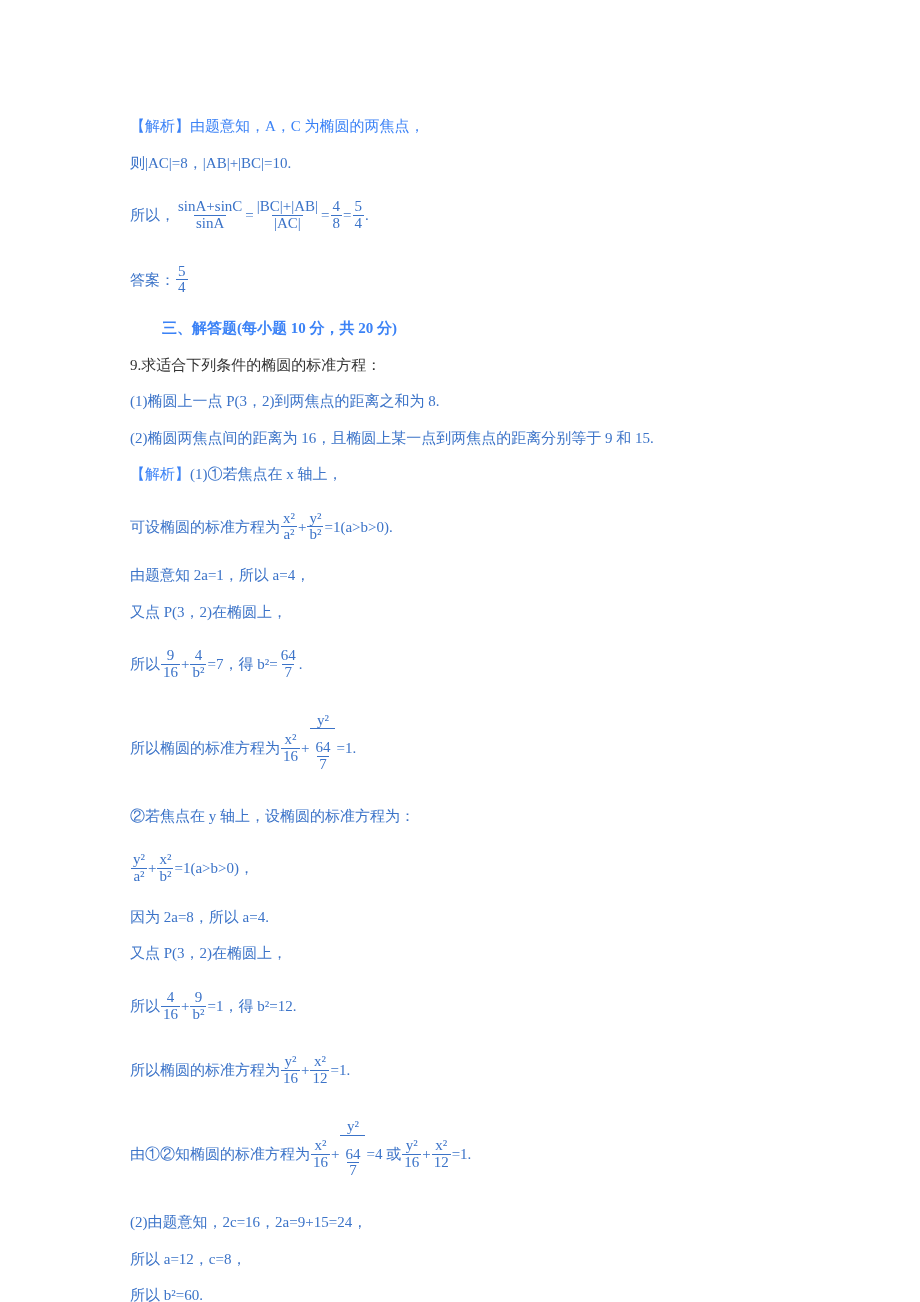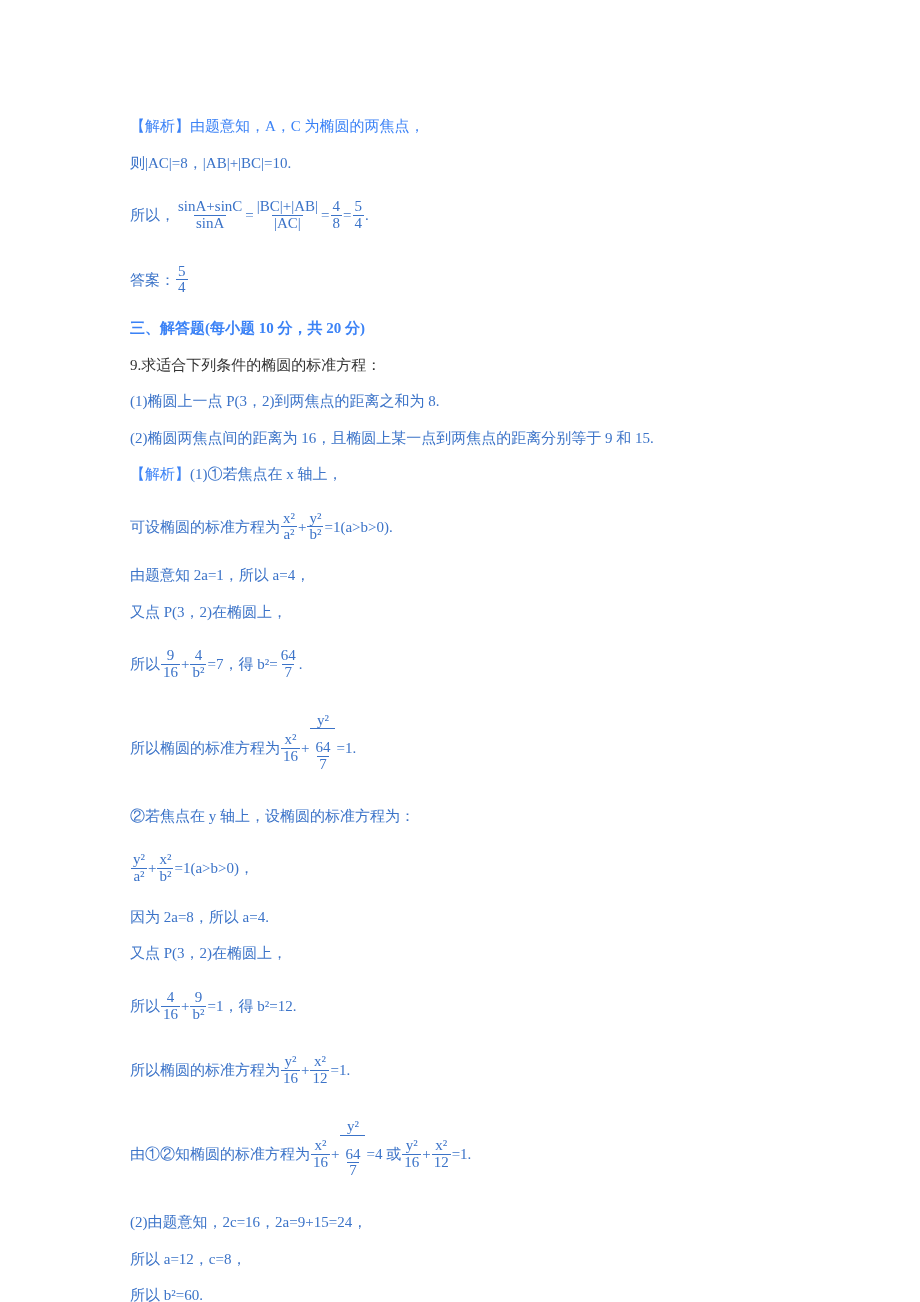--- a/index.html
+++ b/index.html
@@ -74,21 +74,21 @@
 </div>
 
 <div class="frac-line blue">
   <span class="midtext">答案：</span>
   <span class="frac blue">
     <span class="num">5</span>
       <span class="den">4</span>
   </span>
 </div>
 
-<div class="line red" style="font-weight:bold;">三、解答题(每小题 10 分，共 20 分)</div>
+<div class="line red" style="font-weight:bold;margin-left:32px;">三、解答题(每小题 10 分，共 20 分)</div>
 
 <div class="line">9.求适合下列条件的椭圆的标准方程：</div>
 <div class="line blue">(1)椭圆上一点 P(3，2)到两焦点的距离之和为 8.</div>
 <div class="line blue">(2)椭圆两焦点间的距离为 16，且椭圆上某一点到两焦点的距离分别等于 9 和 15.</div>
 
 <div class="line">
   <span class="red">【解析】</span><span class="blue">(1)①若焦点在 x 轴上，</span>
 </div>
 
 <div class="frac-line blue">

